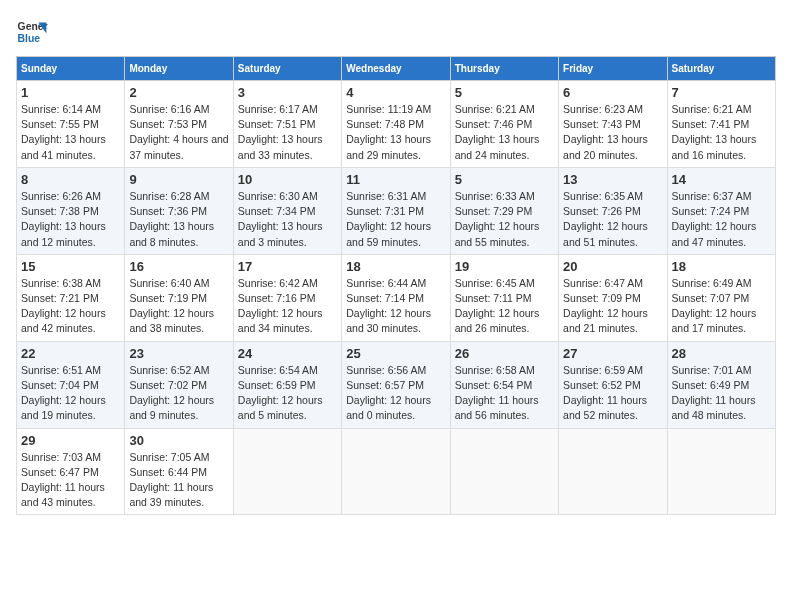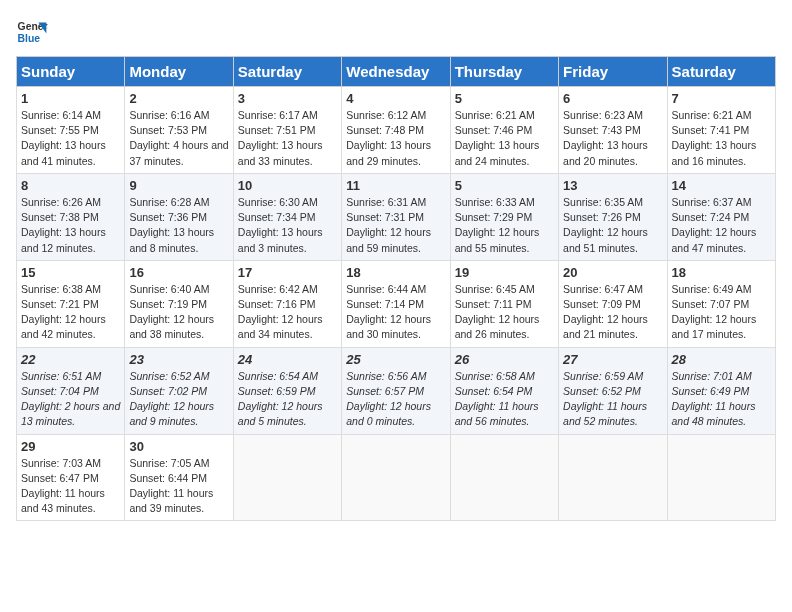--- a/index.html
+++ b/index.html
@@ -39,21 +39,21 @@
     }
     .calendar {
       width: 100%;
       border-collapse: collapse;
       table-layout: fixed;
     }
     .calendar th {
       background: #2a75c7;
       color: #fff;
       padding: 6px 4px;
-      font-size: 15px;
+      font-size: 10px;
       font-weight: bold;
       text-align: left;
       border: 1px solid #ccc;
     }
     .calendar td {
       vertical-align: top;
       padding: 4px 4px;
       font-size: 10.5px;
       color: #333;
       border: 1px solid #ddd;
@@ -118,21 +118,21 @@
         <td>
           <span class="day-num">2</span>
           <div class="day-info"><span>Sunrise: 6:16 AM</span><br><span>Sunset: 7:53 PM</span><br><span>Daylight: 4 hours and 37 minutes.</span></div>
         </td>
         <td>
           <span class="day-num">3</span>
           <div class="day-info"><span>Sunrise: 6:17 AM</span><br><span>Sunset: 7:51 PM</span><br><span>Daylight: 13 hours and 33 minutes.</span></div>
         </td>
         <td>
           <span class="day-num">4</span>
-          <div class="day-info"><span>Sunrise: 6:12 AM</span><br><span>Sunset: 7:48 PM</span><br><span>Daylight: 13 hours and 29 minutes.</span></div>
+          <div class="day-info"><span>Sunrise: 11:19 AM</span><br><span>Sunset: 7:48 PM</span><br><span>Daylight: 13 hours and 29 minutes.</span></div>
         </td>
         <td>
           <span class="day-num">5</span>
           <div class="day-info"><span>Sunrise: 6:21 AM</span><br><span>Sunset: 7:46 PM</span><br><span>Daylight: 13 hours and 24 minutes.</span></div>
         </td>
         <td>
           <span class="day-num">6</span>
           <div class="day-info"><span>Sunrise: 6:23 AM</span><br><span>Sunset: 7:43 PM</span><br><span>Daylight: 13 hours and 20 minutes.</span></div>
         </td>
         <td>
@@ -193,24 +193,24 @@
         </td>
         <td>
           <span class="day-num">20</span>
           <div class="day-info"><span>Sunrise: 6:47 AM</span><br><span>Sunset: 7:09 PM</span><br><span>Daylight: 12 hours and 21 minutes.</span></div>
         </td>
         <td>
           <span class="day-num">18</span>
           <div class="day-info"><span>Sunrise: 6:49 AM</span><br><span>Sunset: 7:07 PM</span><br><span>Daylight: 12 hours and 17 minutes.</span></div>
         </td>
       </tr>
-      <tr style="background: #5eead4; font-style: italic;">
+      <tr style="background: #5eead4;">
         <td>
           <span class="day-num">22</span>
-          <div class="day-info"><span>Sunrise: 6:51 AM</span><br><span>Sunset: 7:04 PM</span><br><span>Daylight: 2 hours and 13 minutes.</span></div>
+          <div class="day-info"><span>Sunrise: 6:51 AM</span><br><span>Sunset: 7:04 PM</span><br><span>Daylight: 12 hours and 19 minutes.</span></div>
         </td>
         <td>
           <span class="day-num">23</span>
           <div class="day-info"><span>Sunrise: 6:52 AM</span><br><span>Sunset: 7:02 PM</span><br><span>Daylight: 12 hours and 9 minutes.</span></div>
         </td>
         <td>
           <span class="day-num">24</span>
           <div class="day-info"><span>Sunrise: 6:54 AM</span><br><span>Sunset: 6:59 PM</span><br><span>Daylight: 12 hours and 5 minutes.</span></div>
         </td>
         <td>

